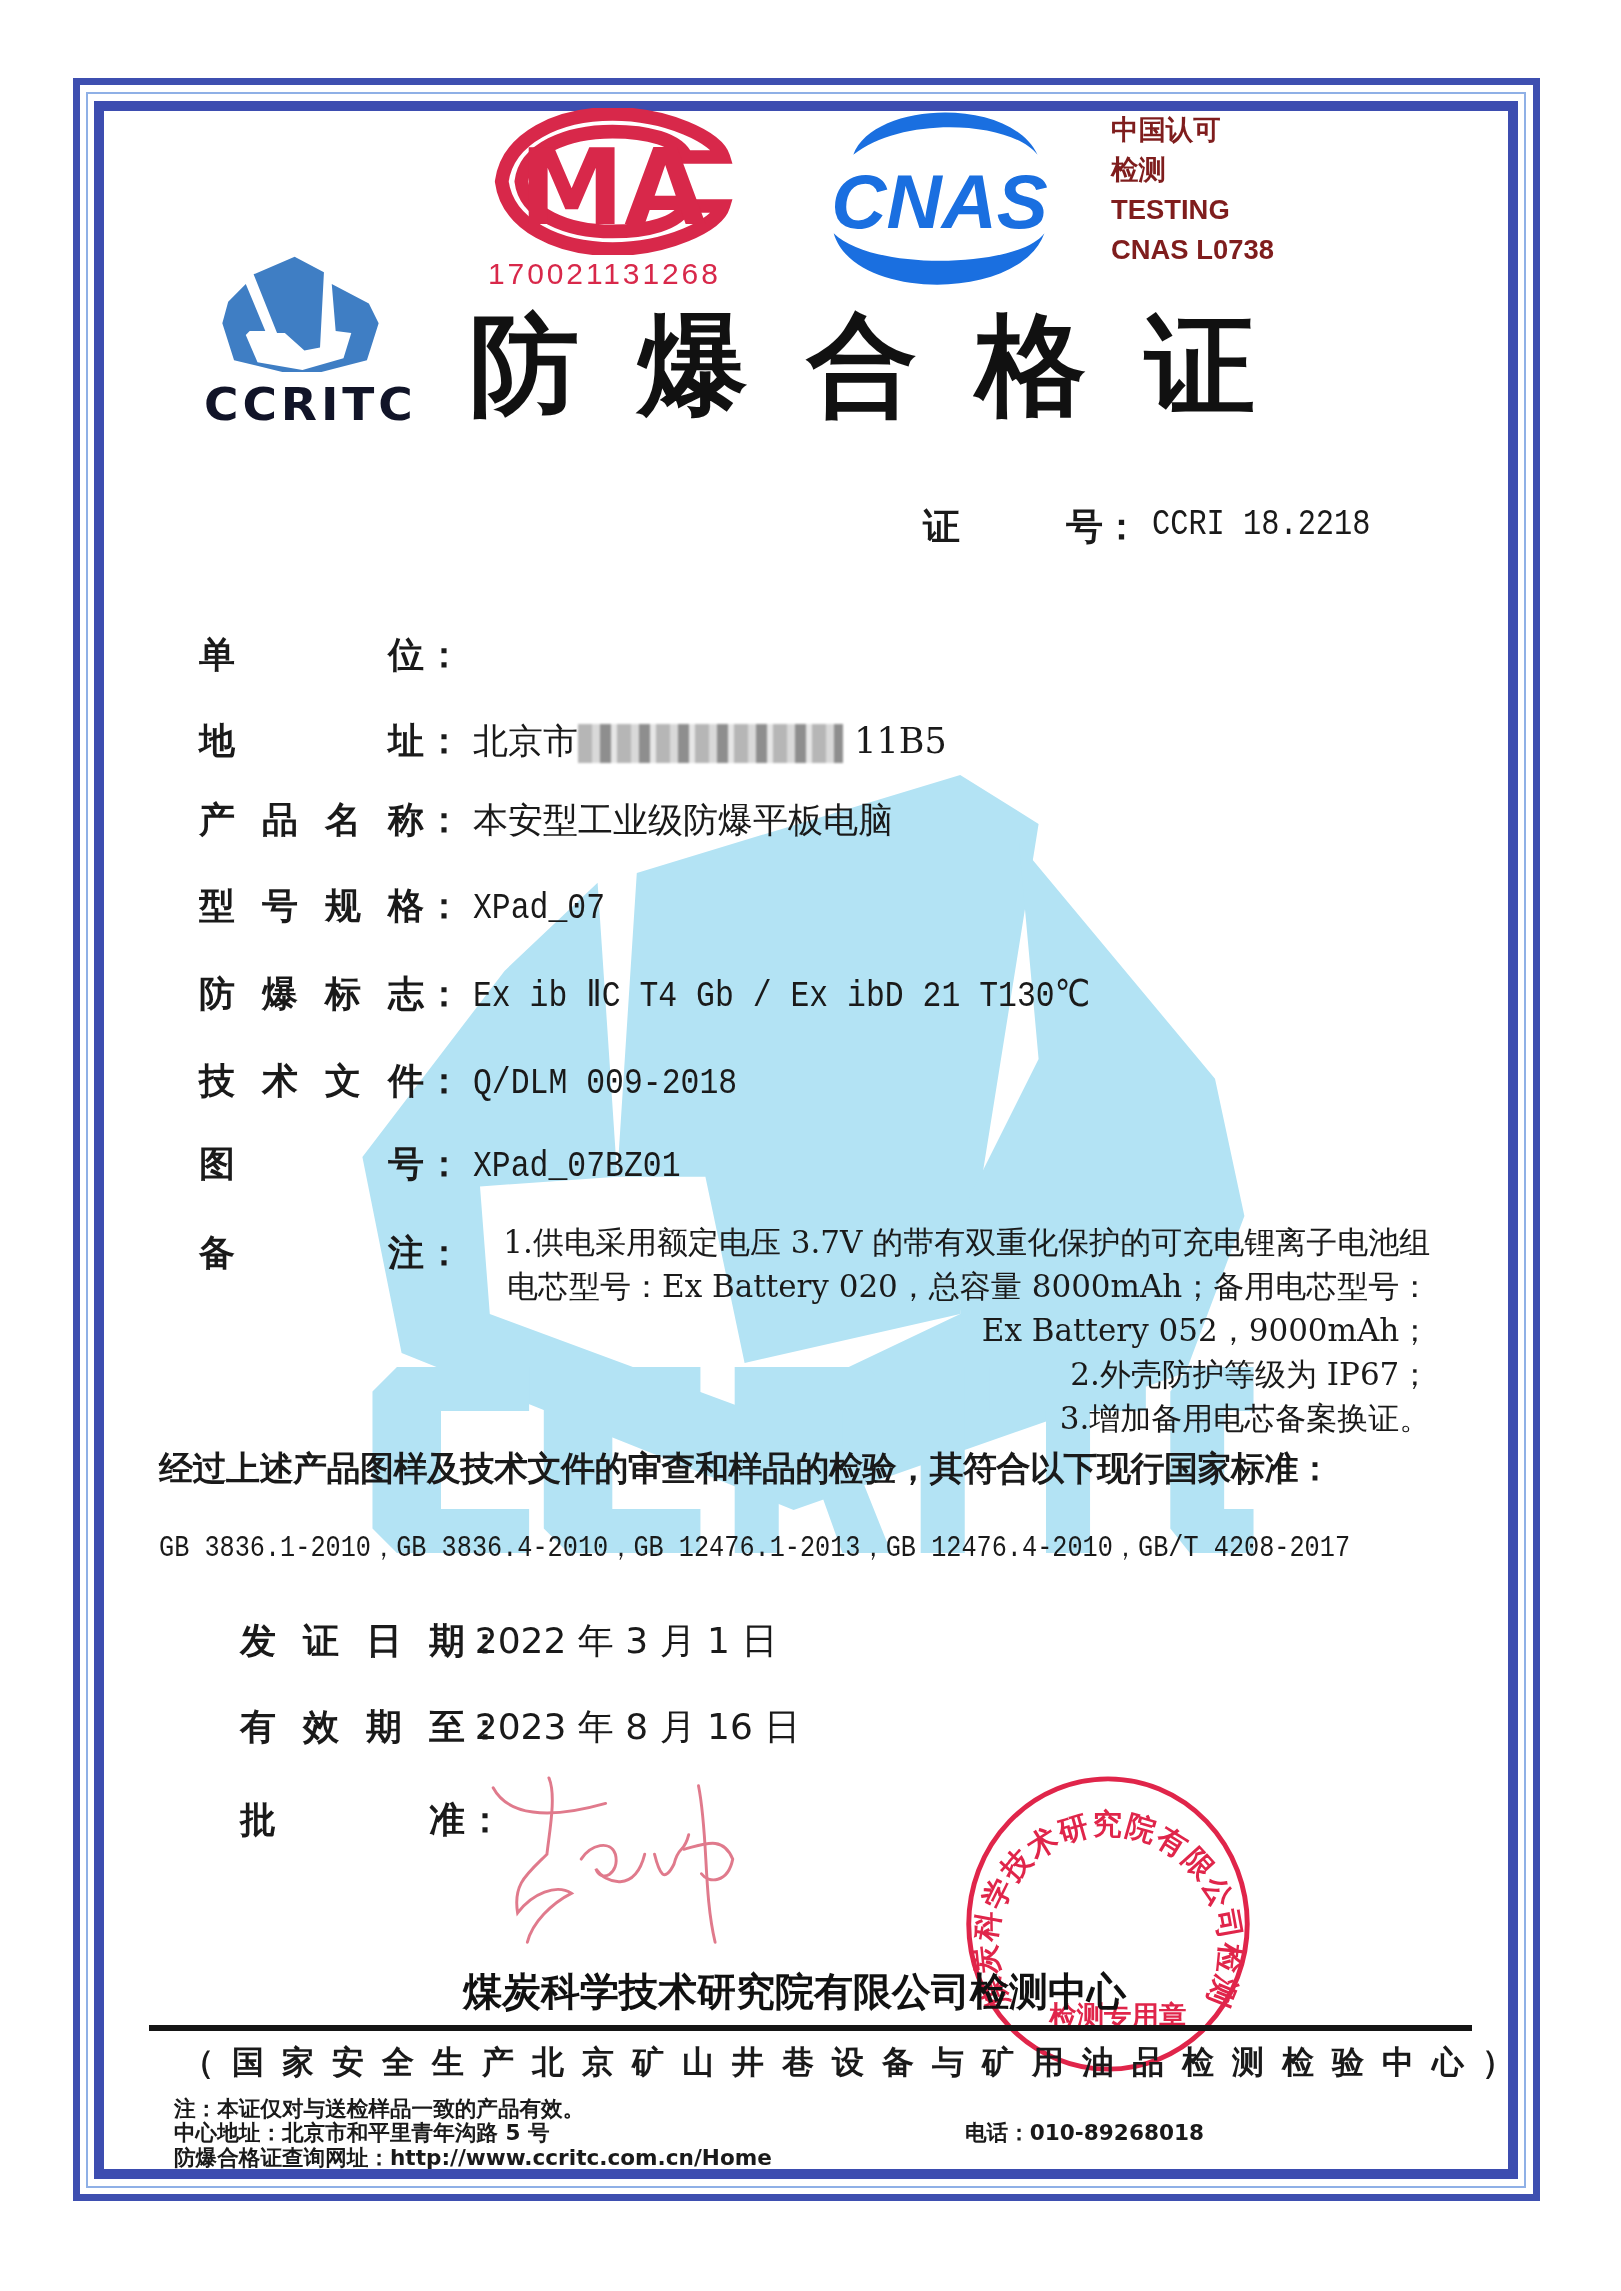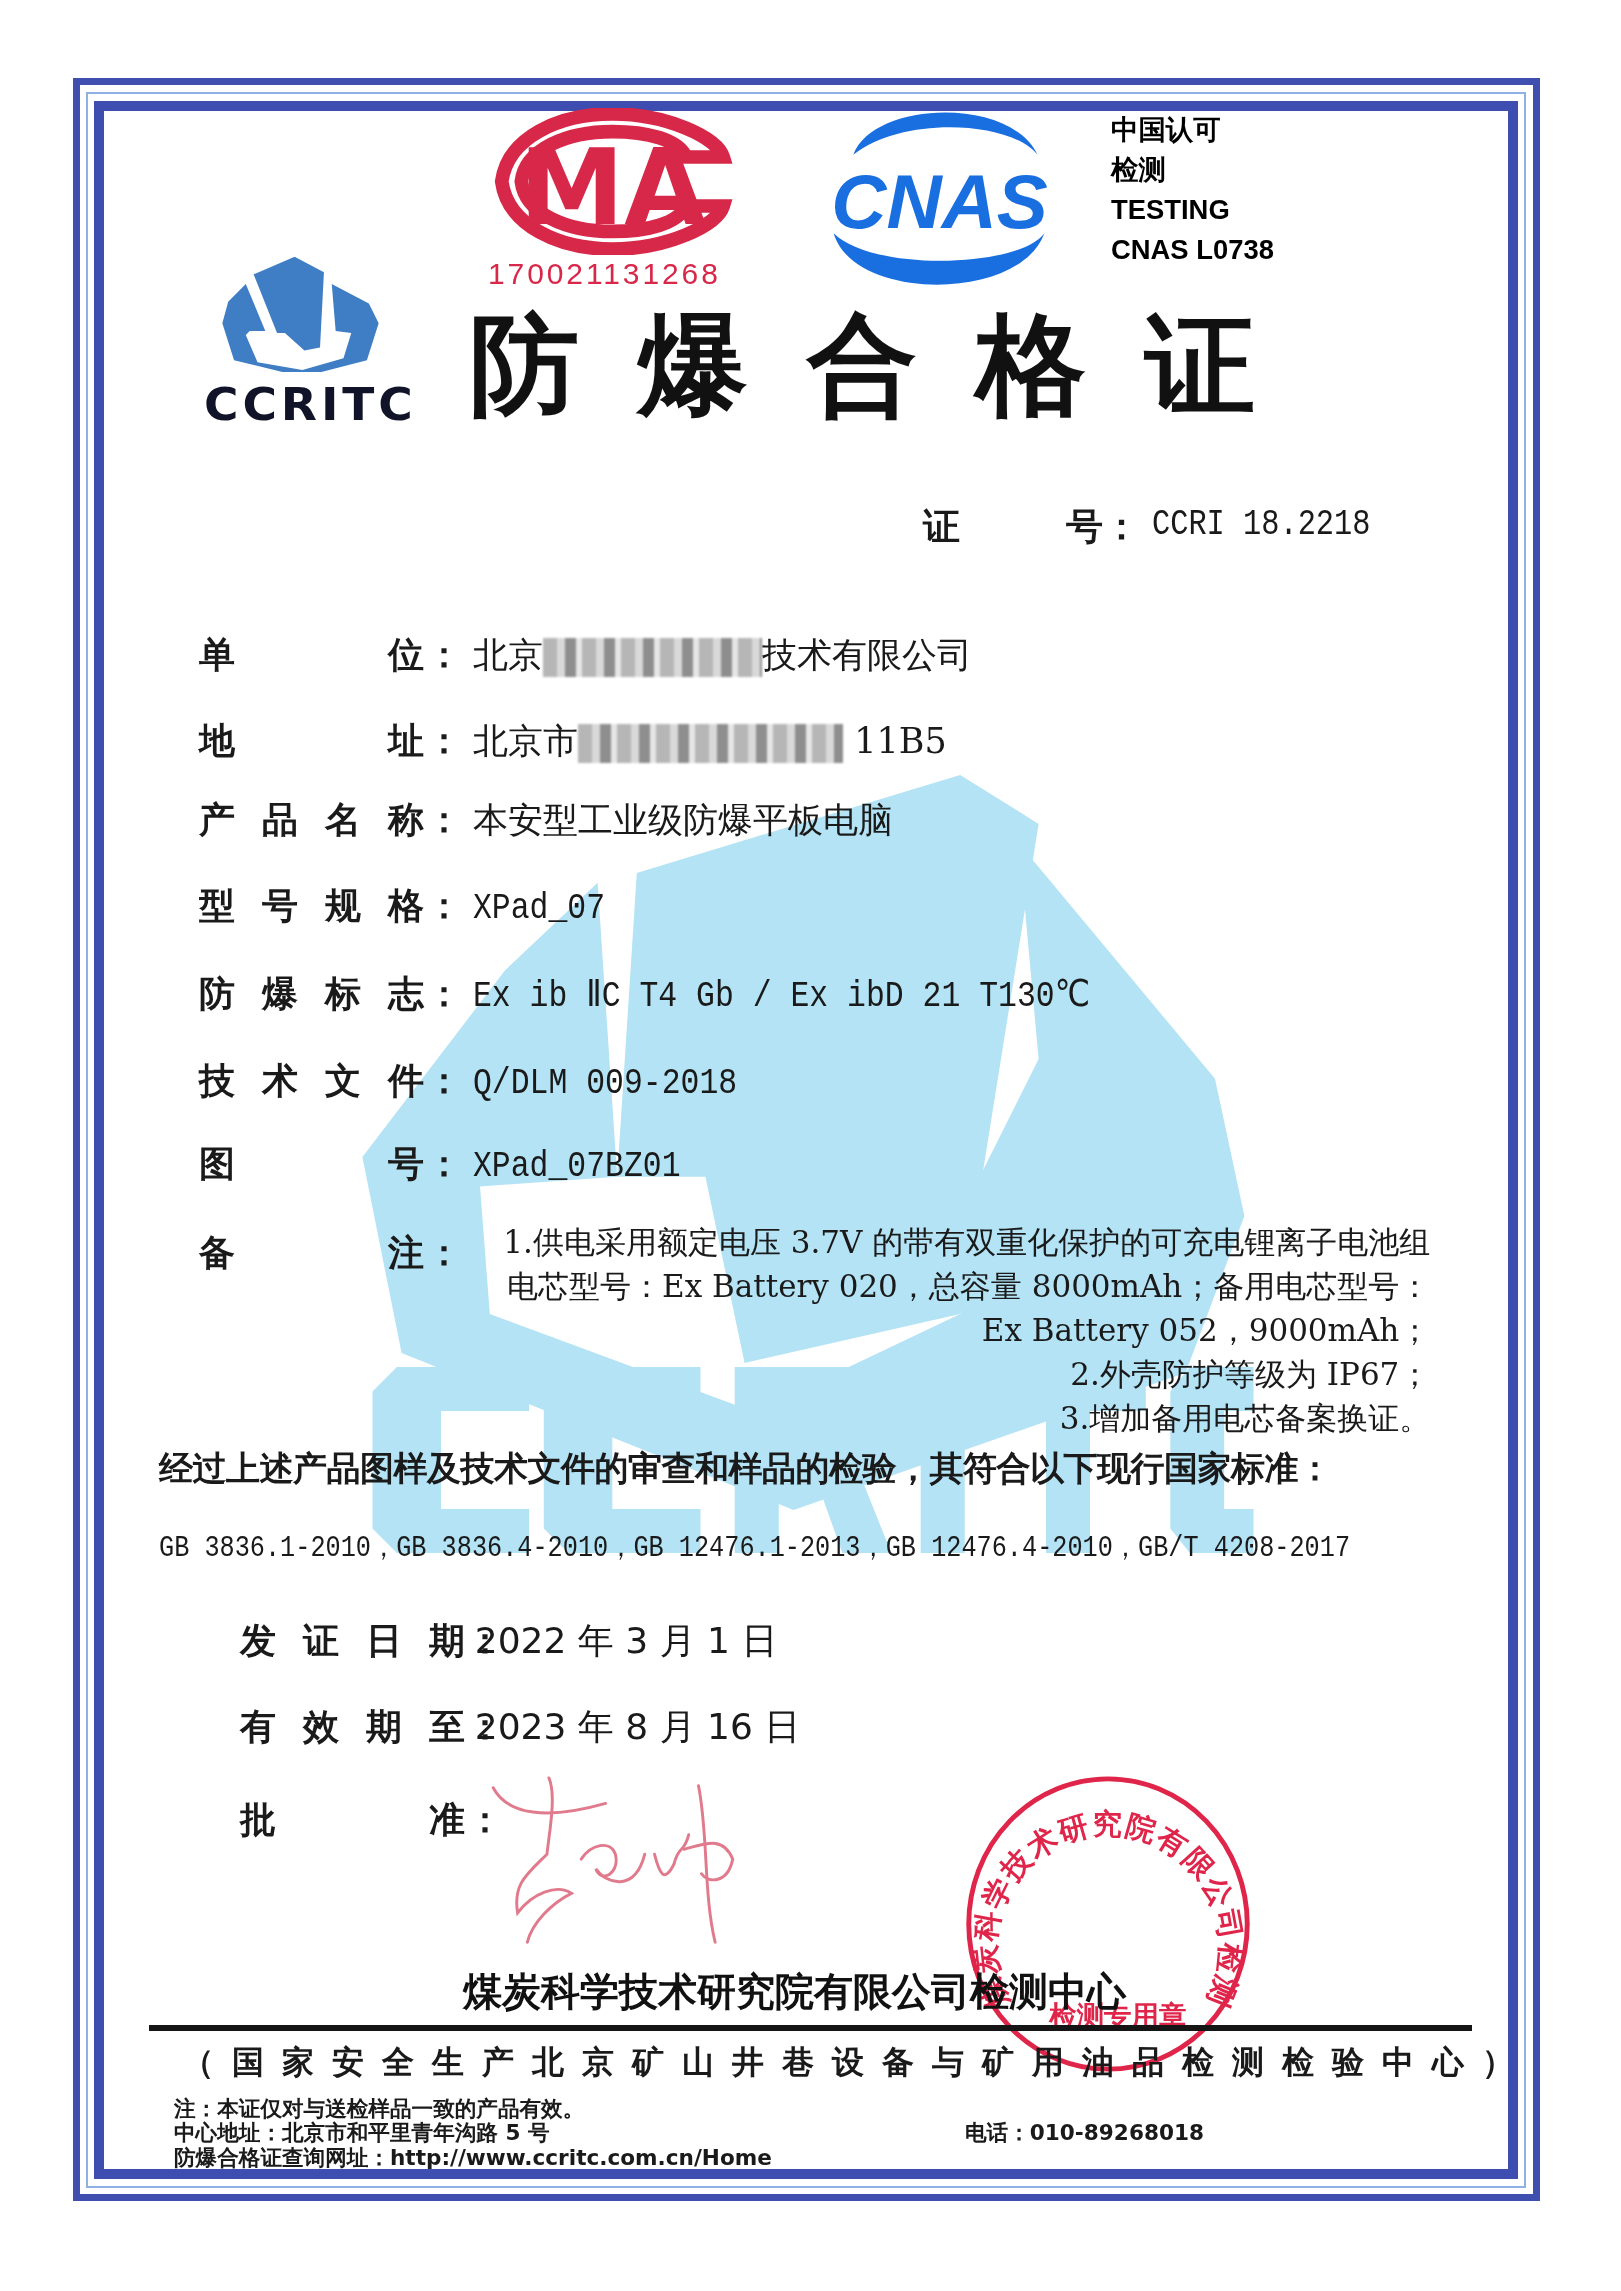--- a/index.html
+++ b/index.html
@@ -9,21 +9,21 @@
   
   .border-outer { left:73px; top:78px; width:1467px; height:2123px; border:7.8px solid #3e4fb0; box-sizing:border-box; }
   .border-inner-line { left:86px; top:92px; width:1440px; height:2096px; border:2.9px solid #8fb0e6; box-sizing:border-box; }
   .border-inner { left:94px; top:101px; width:1424px; height:2078px; border:10.8px solid #3d4db0; box-sizing:border-box; }
   
   .watermark { left:333px; top:765px; width:980px; height:843px; pointer-events:none; }
   
   .cma { left:490px; top:108px; }
   .cma-num { left:488px; top:257px; font-family:"Liberation Sans",sans-serif; font-size:30px; letter-spacing:2.9px; color:#d8284a; }
   .cnas { left:814px; top:96px; }
-  .cnas-text { left:1111px; top:110px; font-family:"Liberation Sans","DejaVu Sans",sans-serif; font-weight:bold; color:#000000; font-size:27.4px; line-height:40px; }
+  .cnas-text { left:1111px; top:110px; font-family:"Liberation Sans","DejaVu Sans",sans-serif; font-weight:bold; color:#7f1d1d; font-size:27.4px; line-height:40px; }
   .ccritc { left:214px; top:245px; }
   .ccritc-word { left:204px; top:377px; font-family:"DejaVu Sans",sans-serif; font-weight:bold; font-size:47px; letter-spacing:3.9px; color:#111428; transform:scaleY(0.95); }
   .title { left:469px; top:292px; font-family:"DejaVu Sans",sans-serif; font-weight:bold; font-size:110px; letter-spacing:59px; color:#111; }
   
   .cert-no-label { left:923px; top:502px; font-size:37px; font-weight:bold; letter-spacing:0; }
   .cert-no-label span { display:inline-block; }
   .cert-no-value { left:1152px; top:503px; font-size:37px; font-family:"Liberation Mono","DejaVu Sans Mono",monospace; transform:scaleX(0.82); transform-origin:left; }
   
   .row { left:199px; display:flex; align-items:baseline; }
   .lbl { width:274px; font-family:"DejaVu Sans",sans-serif; font-weight:bold; font-size:36px; display:flex; justify-content:space-between; }
@@ -107,23 +107,20 @@
   <span style="margin-left:93px">号：</span>
 </div>
 <div class="abs cert-no-value">CCRI 18.2218</div>
 
 <div class="abs row" style="top:631px">
   <div class="lbl" style="width:225px">
       <span>单</span>
       <span>位</span>
     </div>
   <div class="lbl-colon">：</div>
-  <div class="val">
-    <span>北京</span><span class="blur" style="width:219px"></span><span>技术有限公司</span>
-  </div>
 </div>
 
 <div class="abs row" style="top:717px">
   <div class="lbl" style="width:225px">
       <span>地</span>
       <span>址</span>
     </div>
   <div class="lbl-colon">：</div>
   <div class="val">
     <span>北京市</span><span class="blur" style="width:265px"></span><span> 11B5</span>

